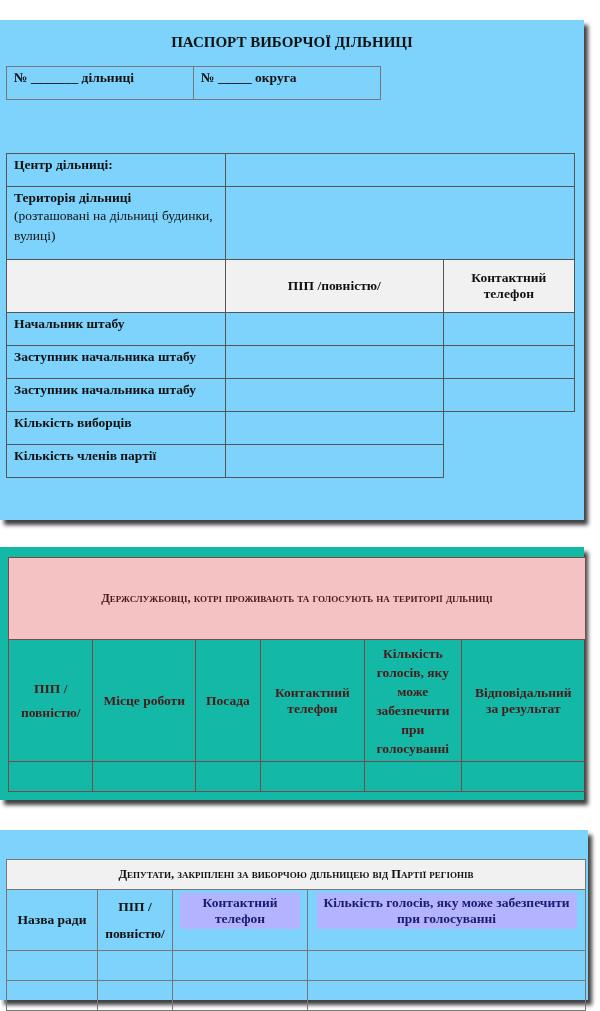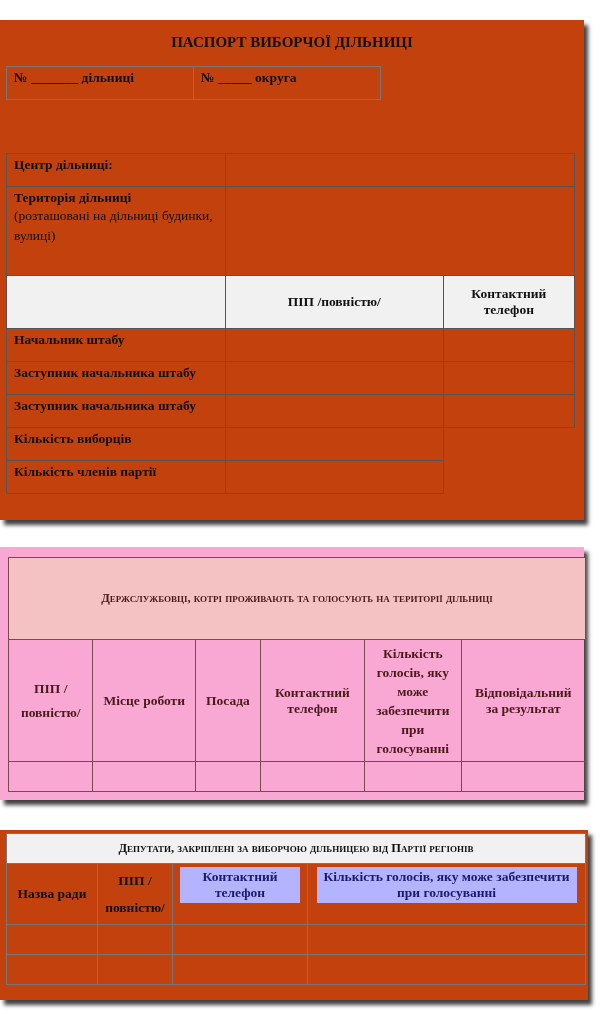--- a/index.html
+++ b/index.html
@@ -1,20 +1,20 @@
 <!DOCTYPE html>
 <html><head>
 <meta charset="utf-8">
 <style>
   html, body { margin:0; padding:0; }
   body { width:600px; height:1011px; background:#ffffff; position:relative; overflow:hidden;
          font-family:"Liberation Serif", "DejaVu Serif", serif; color:#111; }
-  .page { position:absolute; left:0; background:#c2410c; box-shadow: 4px 5px 4px rgba(0,0,0,0.75); }
+  .page { position:absolute; left:0; background:#7dd3fc; box-shadow: 4px 5px 4px rgba(0,0,0,0.75); }
   #p1 { top:20px; width:584px; height:500px; }
-  #p2 { top:547px; width:584px; height:253px; background:#f9a8d4; }
+  #p2 { top:547px; width:584px; height:253px; background:#14b8a6; }
   #p3 { top:830px; width:588px; height:170px; }
   .title { position:absolute; top:14px; left:0; width:100%; text-align:center; font-weight:bold; font-size:15px; }
   table { border-collapse:collapse; position:absolute; }
   td { border:1px solid #777; vertical-align:top; padding:3px 7px; font-size:13.5px; }
   .b { font-weight:bold; }
   .it { font-weight:normal; }
   .center { text-align:center; vertical-align:middle; }
   .grey { background:#f1f1f1; }
   #numtbl { top:46px; left:6px; }
   #numtbl td { height:26px;font-family:Liberation Serif, serif; }
@@ -38,21 +38,21 @@
     </tr>
   </tbody>
     </table>
 
   <table id="main">
     <tbody>
         <tr style="height:33px">
       <td class="b" style="width:204px">Центр дільниці:</td>
       <td colspan="2" style="width:334px"></td>
     </tr>
-    <tr style="height:89px">
+    <tr style="height:73px">
       <td>
         <div class="b">Територія дільниці</div>
         <div class="it" style="line-height:20px">(розташовані на дільниці будинки, вулиці)</div>
       </td>
       <td colspan="2"></td>
     </tr>
     <tr style="height:53px" class="grey">
       <td></td>
       <td class="b center" style="width:202px">ПІП /повністю/</td>
       <td class="b center" style="width:116px">Контактний телефон</td>
@@ -106,21 +106,21 @@
       <td></td>
           <td></td>
       <td></td>
           <td></td>
     </tr>
   </tbody>
     </table>
 </div>
 
 <div class="page" id="p3">
-  <table style="top:3px;left:6px;width:580px">
+  <table style="top:29px;left:6px;width:580px">
     <tbody>
         <tr style="height:30px" class="grey">
       <td colspan="4" class="b center smallcaps" style="font-size:12.5px">Депутати, закріплені за виборчою дільницею від Партії регіонів</td>
     </tr>
     <tr style="height:60px">
       <td class="b center" style="width:76px">Назва ради</td>
       <td class="b center" style="width:60px;line-height:27px;vertical-align:top">ПІП /повністю/</td>
       <td class="b center" style="width:120px;vertical-align:top"><span class="hl">Контактний телефон</span></td>
       <td class="b center" style="vertical-align:top"><span class="hl" style="width:252px">Кількість голосів, яку може забезпечити при голосуванні</span></td>
     </tr>

